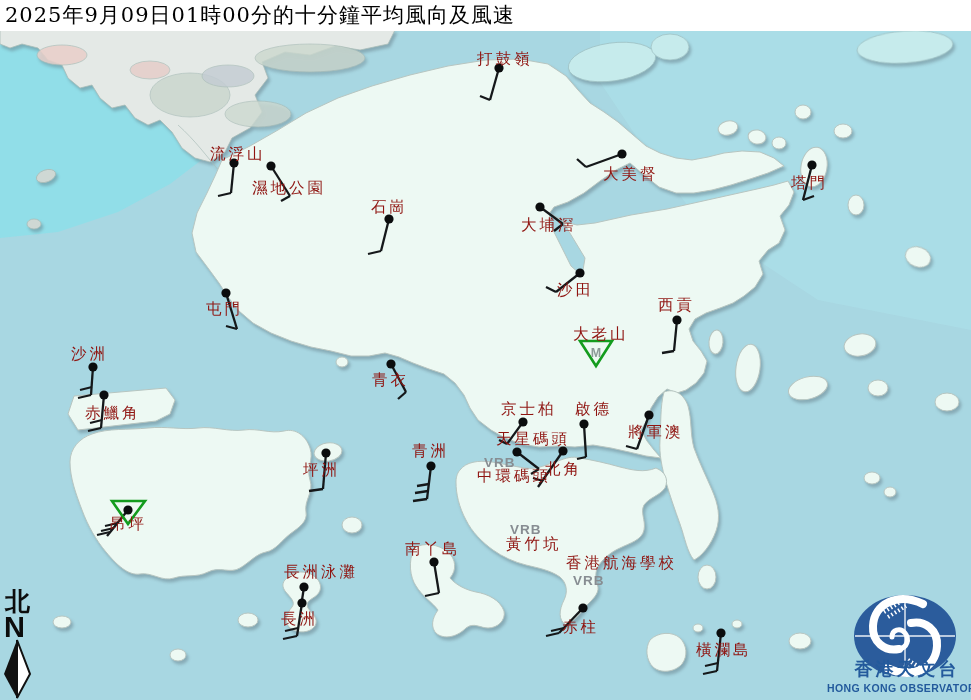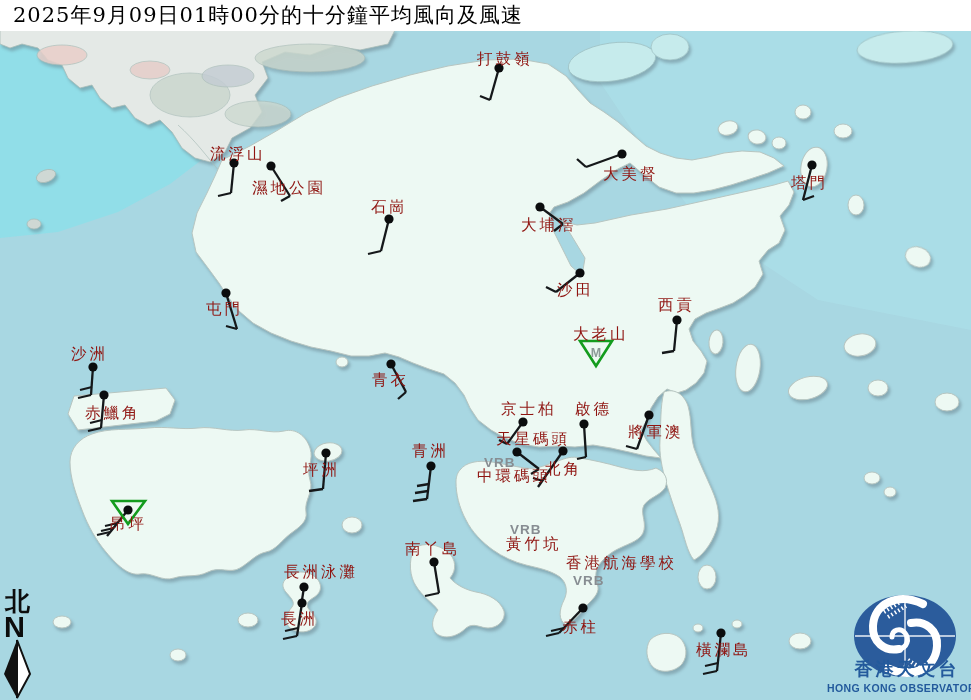--- a/index.html
+++ b/index.html
@@ -1,20 +1,20 @@
 <!DOCTYPE html>
 <html><head>
 <meta charset="utf-8">
 <style>
   html,body{margin:0;padding:0;background:#666;}
   #stage{position:relative;width:971px;height:700px;overflow:hidden;background:#a8d7e2;
          font-family:"DejaVu Serif","Liberation Serif",serif;}
   #map{position:absolute;left:0;top:0;}
   #titlebar{position:absolute;left:0;top:0;width:971px;height:31px;background:#ffffff;
-            line-height:31px;padding-left:13px;box-sizing:border-box;
+            line-height:31px;padding-left:5px;box-sizing:border-box;
             font-size:21px;color:#000;letter-spacing:1px;white-space:nowrap;}
   .land path,.land ellipse{fill:#edf9f3;stroke:#b7c5c0;stroke-width:1;}
   .landgrp{filter:drop-shadow(2px 3px 1.5px rgba(96,118,128,.45));}
   .china path,.china ellipse{stroke:#a9bcb8;stroke-width:.8;}
   .teal{fill:#c6ebec !important;stroke:#9fc2c4 !important;}
   .watercut{fill:#a8d7e2 !important;stroke:#b7c5c0;stroke-width:.8;}
   .barb{stroke:#15181a;stroke-width:2.3;stroke-linecap:butt;}
   .dot{fill:#0b0d0e;}
   .lbl{font-family:"DejaVu Serif","Liberation Serif",serif;font-size:15.5px;
        letter-spacing:3px;fill:#8f1410;}

